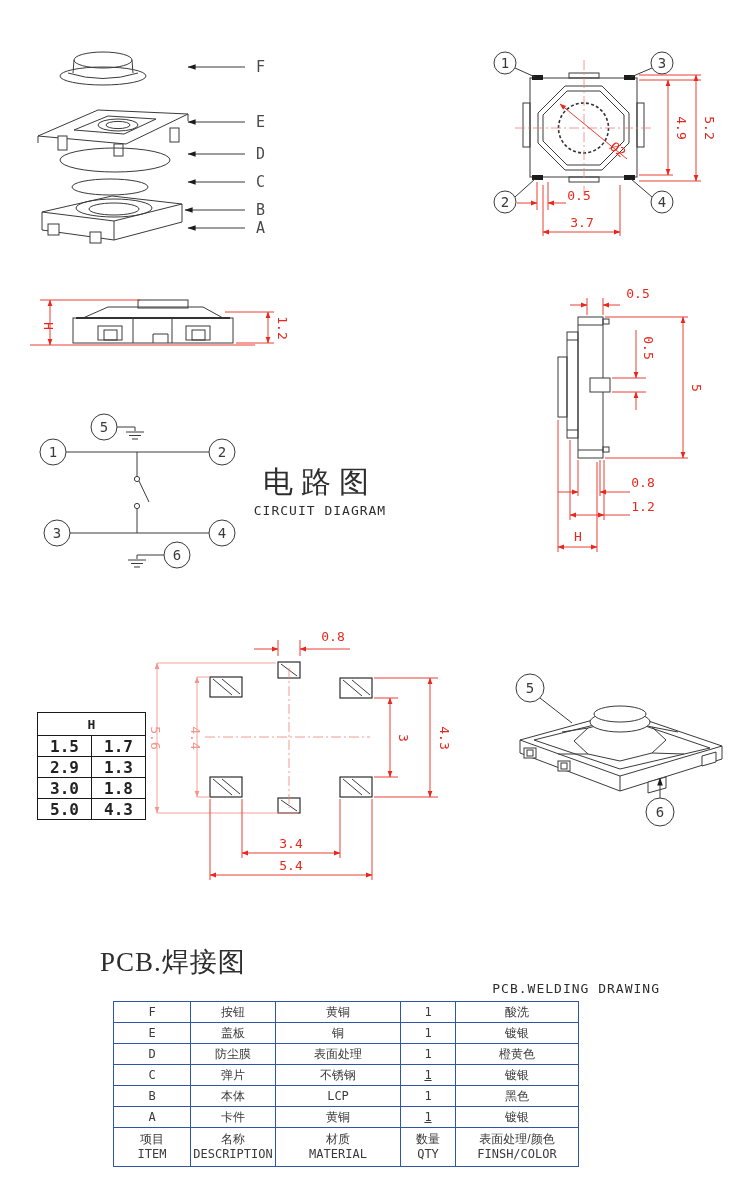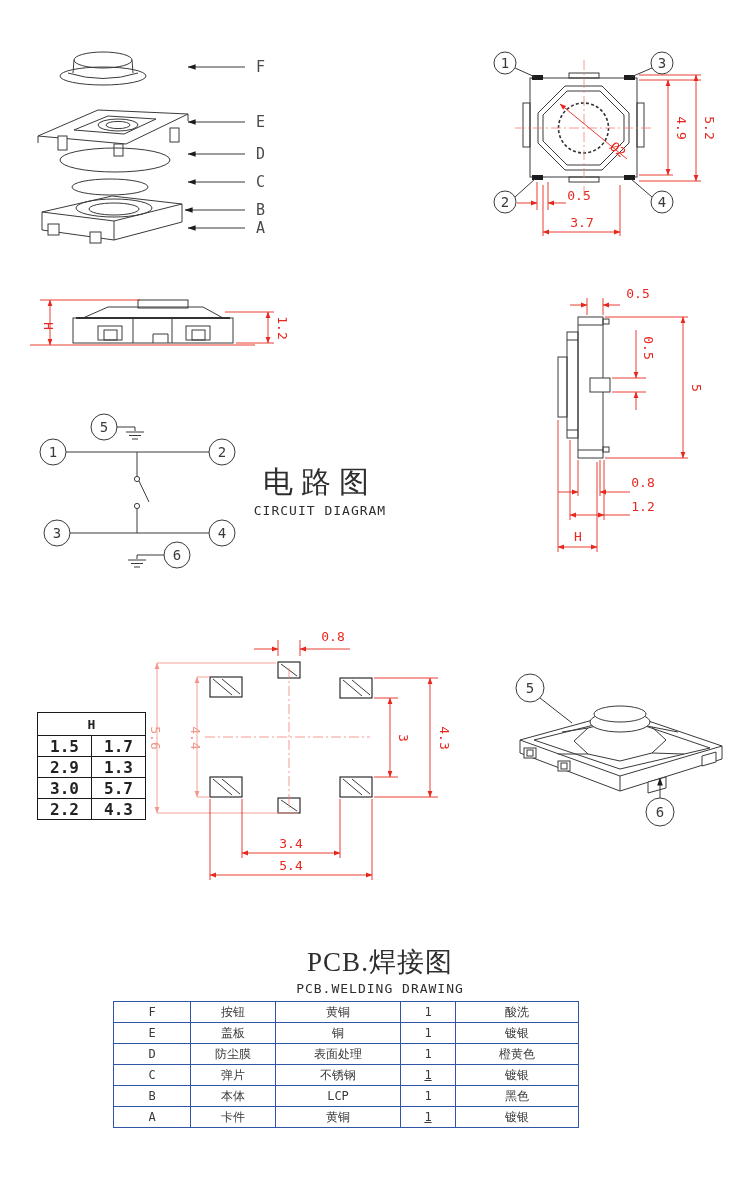--- a/index.html
+++ b/index.html
@@ -21,22 +21,22 @@
   .cnum{font-family:"DejaVu Sans Mono",monospace;font-size:14px;fill:#3a3a3a;}
   
   .ck-cn{font-family:"Liberation Sans",sans-serif;font-size:30px;letter-spacing:8px;fill:#2e2e2e;}
   .ck-en{font-family:"DejaVu Sans Mono",monospace;font-size:13px;letter-spacing:1px;fill:#2e2e2e;}
   
   #htable{position:absolute;left:37px;top:712px;border-collapse:collapse;background:#fff;}
   #htable td,#htable th{border:1.6px solid #1a1a1a;width:53px;height:20px;text-align:center;
     font-family:"DejaVu Sans Mono",monospace;font-size:16px;font-weight:bold;color:#222;padding:0;}
   #htable th{height:22px;font-size:13px;}
   
-  .wtitle{text-align:center;font-family:"Liberation Serif",serif;font-size:27px;color:#2e2e2e;letter-spacing:1px;}
-  .wsub{text-align:center;font-family:"DejaVu Sans Mono",monospace;font-size:13px;color:#2e2e2e;letter-spacing:1px;margin-top:1px;}
+  .wtitle{font-family:"Liberation Serif",serif;font-size:27px;color:#2e2e2e;letter-spacing:1px;}
+  .wsub{text-align:right;font-family:"DejaVu Sans Mono",monospace;font-size:13px;color:#2e2e2e;letter-spacing:1px;margin-top:1px;}
   .wtable{border-collapse:collapse;margin-left:13px;margin-top:5px;table-layout:fixed;background:#fff;}
   .wtable td{border:1.6px solid #2e55a8;height:20px;text-align:center;vertical-align:middle;
     font-family:"Liberation Sans",sans-serif;font-size:12px;color:#3a3a3a;padding:0;overflow:hidden;}
   .wtable td.mono{font-family:"DejaVu Sans Mono",monospace;}
   .wtable td .u{text-decoration:underline;}
   .wtable .ftr td{height:38px;font-size:12px;line-height:15px;}
   .wtable .ftr .en{font-family:"DejaVu Sans Mono",monospace;font-size:12px;}
 </style>
 </head>
 <body>
@@ -382,24 +382,24 @@
   <tr>
         <td>1.5</td>
         <td>1.7</td>
       </tr>
   <tr>
         <td>2.9</td>
         <td>1.3</td>
       </tr>
   <tr>
         <td>3.0</td>
-        <td>5.7</td>
+        <td>1.8</td>
       </tr>
   <tr>
-        <td>2.2</td>
+        <td>5.0</td>
         <td>4.3</td>
       </tr>
 </tbody>
   </table>
 
 <div class="panel" style="left:470px;top:650px;">
 <svg width="280" height="210" viewBox="0 0 280 210">
   <defs>
     <marker id="mpv-k" viewBox="0 0 10 10" refX="9.5" refY="5" markerWidth="11" markerHeight="8" orient="auto-start-reverse">
       <path d="M0,1.5 L10,5 L0,8.5 z" fill="#1c1c1c"></path>
@@ -482,15 +482,37 @@
       <td class="mono">1</td>
       <td>黑色</td>
     </tr>
     <tr>
       <td class="mono">A</td>
       <td>卡件</td>
       <td>黄铜</td>
       <td class="mono"><span class="u">1</span></td>
       <td>镀银</td>
     </tr>
+    <tr class="ftr">
+      <td>
+        <div>项目</div>
+            <div class="en">ITEM</div>
+      </td>
+      <td>
+        <div>名称</div>
+            <div class="en">DESCRIPTION</div>
+      </td>
+      <td>
+        <div>材质</div>
+            <div class="en">MATERIAL</div>
+      </td>
+      <td>
+        <div>数量</div>
+            <div class="en">QTY</div>
+      </td>
+      <td>
+        <div>表面处理/颜色</div>
+            <div class="en">FINSH/COLOR</div>
+      </td>
+    </tr>
   </tbody>
     </table>
 </div>
 
 </body></html>

